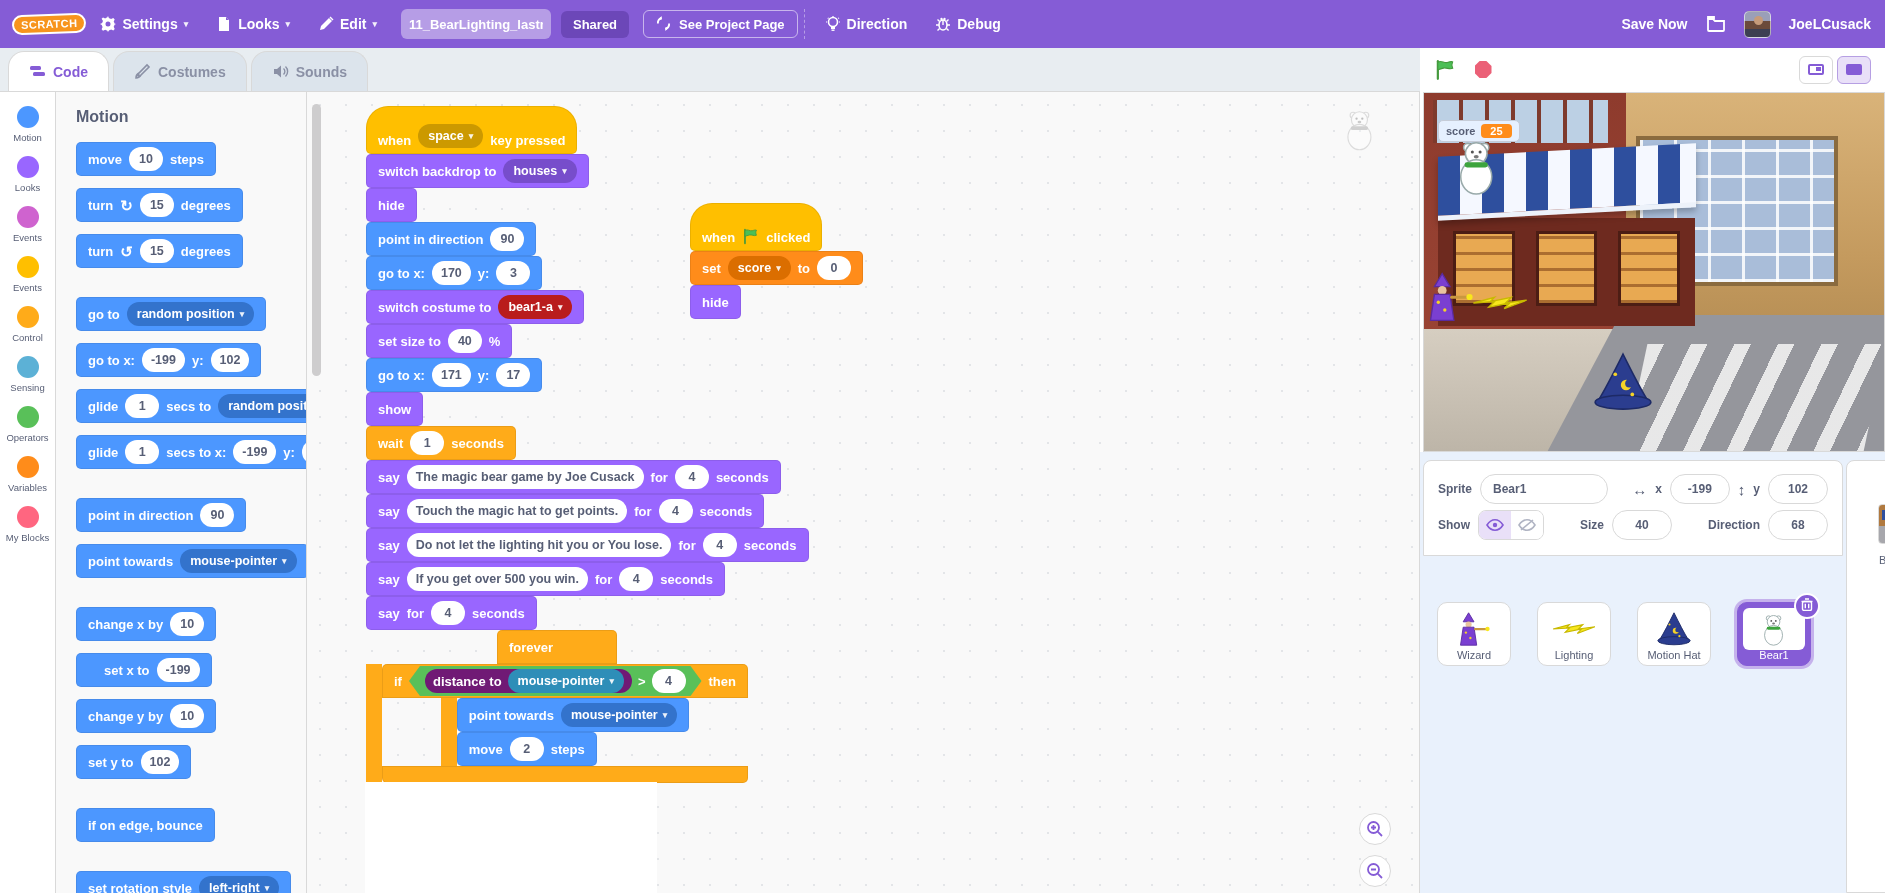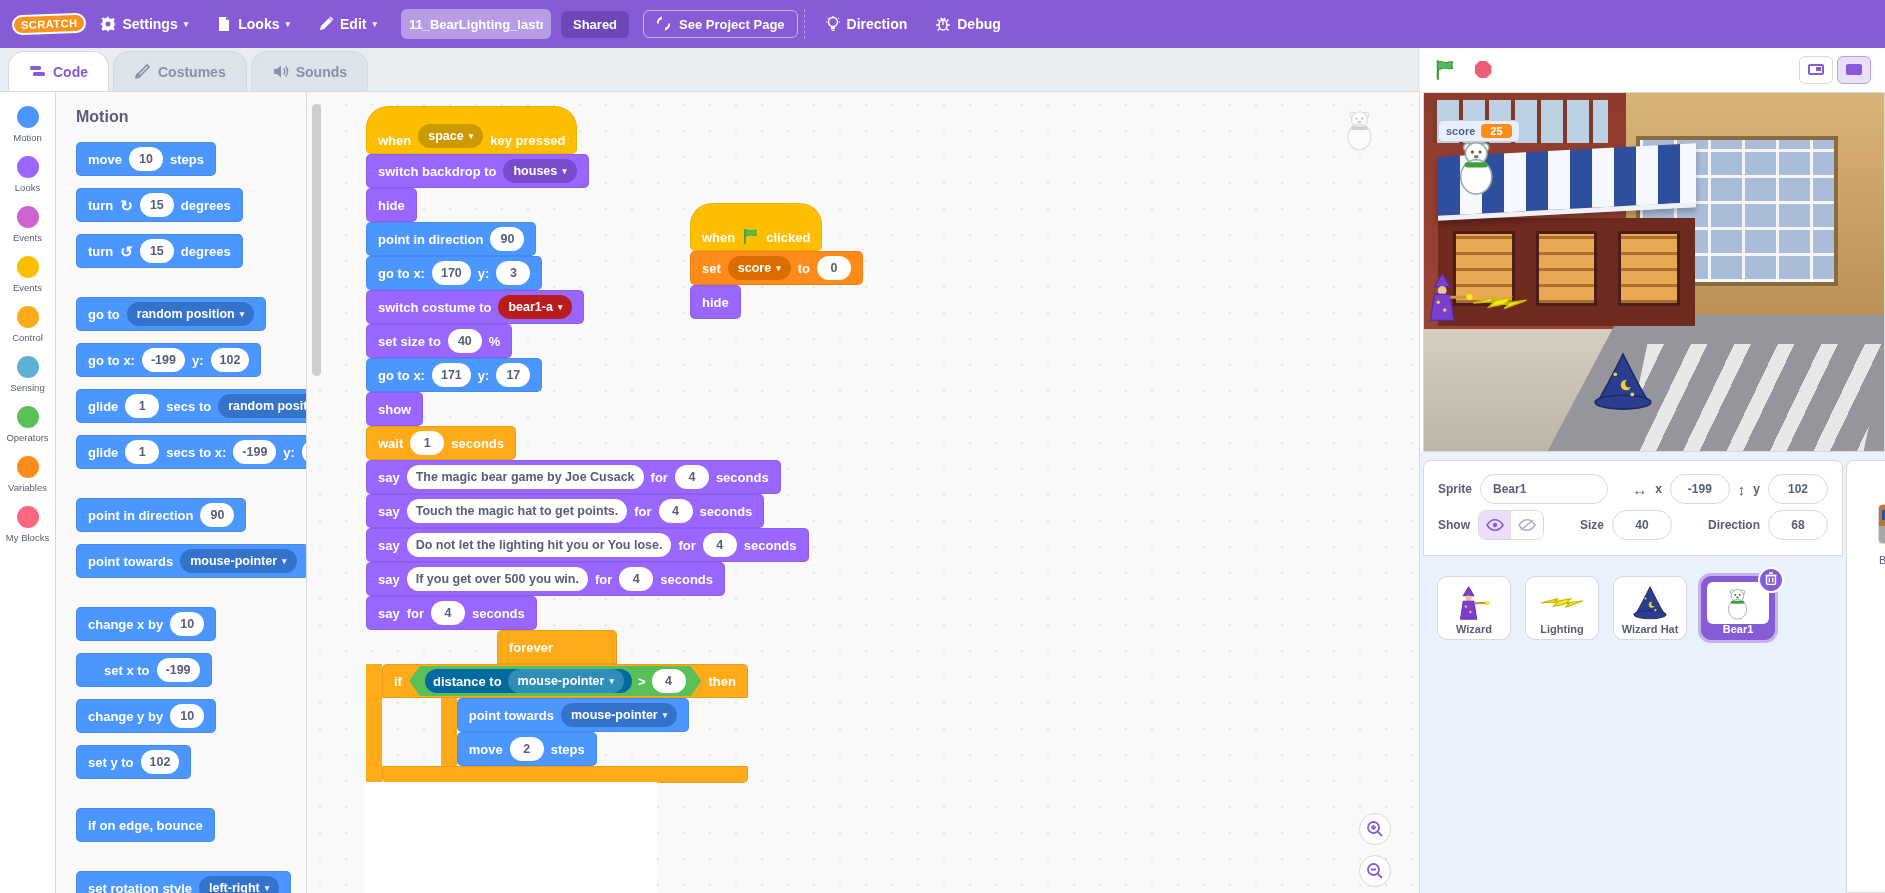--- a/index.html
+++ b/index.html
@@ -141,22 +141,22 @@
       font-size:12px; font-weight:600; color:#575E75; font-family:"Liberation Sans",sans-serif; }
   .sp-oval { width:60px; height:30px; border:1px solid #D9D9D9; border-radius:16px; display:flex;
       align-items:center; justify-content:center; font-weight:600; background:#fff; }
   .arrow-ic { font-size:15px; color:#575E75; font-weight:700; }
   .eye-group { display:flex; border:1px solid #D9D9D9; border-radius:8px; overflow:hidden; }
   .eye-cell { width:32px; height:28px; display:flex; align-items:center; justify-content:center; background:#fff; }
   .eye-cell.sel { background:#E9E0F8; }
   .sp-spacer { flex:1; }
 
   
-  #sprite-list { position:absolute; left:1423px; top:562px; width:420px; bottom:0; padding:14px; display:flex;
-      gap:14px; align-items:flex-start; z-index:2;font-weight:bold; }
+  #sprite-list { position:absolute; left:1423px; top:588px; width:420px; bottom:0; padding:14px; display:flex;
+      gap:26px; align-items:flex-start; z-index:2; }
   .sprite-card { width:74px; height:64px; background:#fff; border:1px solid #D9D9D9; border-radius:10px;
       display:flex; flex-direction:column; align-items:center; justify-content:flex-end; position:relative; padding-bottom:4px; }
   .sprite-card .art { position:absolute; top:5px; left:50%; transform:translateX(-50%); }
   .sprite-card .sname { font-size:11px; color:#575E75; }
   .sprite-card.sel { background:#855CD6; border-color:#855CD6; box-shadow:0 0 0 3px #C5B2EC; }
   .sprite-card.sel .sname { color:#fff; }
   .sprite-card.sel .artbox { background:#fff; border-radius:6px; }
   .artbox { width:62px; height:42px; display:flex; align-items:center; justify-content:center; }
   .del-badge { position:absolute; top:-10px; right:-10px; width:26px; height:26px; border-radius:50%;
       background:#855CD6; border:2px solid #fff; display:flex; align-items:center; justify-content:center; z-index:3; }
@@ -235,20 +235,31 @@
     <div class="menu-item">
       <span class="mi-icon">
           <svg viewBox="0 0 16 16" width="16" height="16">
             <ellipse cx="8" cy="9" rx="4" ry="5" fill="none" stroke="#fff" stroke-width="1.6"></ellipse>
             <path stroke="#fff" stroke-width="1.4" d="M8 4V9m-4 0H1m14 0h-3M4.6 5.5L2.5 3.5m9 2l2-2M4.6 12.5l-2.1 2m9-2l2.1 2"></path>
             <circle cx="6.5" cy="3" r="1.2" fill="#fff"></circle>
             <circle cx="9.5" cy="3" r="1.2" fill="#fff"></circle>
           </svg>
         </span>
       <span>Debug</span>
+    </div>
+    <div id="menu-right">
+      <span>Save Now</span>
+      <span class="mi-icon" style="width:20px;height:20px">
+          <svg viewBox="0 0 20 20" width="20" height="20">
+            <path fill="none" stroke="#fff" stroke-width="1.8" d="M2 5h5l2 2h9v9a1 1 0 01-1 1H3a1 1 0 01-1-1V5z"></path>
+            <path fill="none" stroke="#fff" stroke-width="1.8" d="M2 5V3h6v2"></path>
+          </svg>
+        </span>
+      <div class="avatar"></div>
+      <span>JoeLCusack</span>
     </div>
   </div>
 
   <div id="tabrow">
       <div class="tab active">
         <span class="ticon">
           <svg viewBox="0 0 17 17" width="17" height="17">
             <rect x="1" y="3" width="11" height="4" rx="1.5" fill="#855CD6"></rect>
             <rect x="4" y="9" width="12" height="4" rx="1.5" fill="#855CD6"></rect>
           </svg>
@@ -559,21 +570,21 @@
             <div class="block c-top" style="background: rgb(255, 171, 25);">
               <span>forever</span>
             </div>
             <div class="c-inner">
               <div class="c-spine" style="background: rgb(255, 171, 25);"></div>
               <div class="c-kids">
                 <div class="cwrap">
                   <div class="block c-top" style="background: rgb(255, 171, 25);">
                     <span>if</span>
                     <span class="hex" style="background: rgb(89, 192, 89);">
-                      <span class="spill" style="background: #0369a1;">
+                      <span class="spill" style="background: #701a75;">
                         <span>distance to</span>
                         <span class="dd" style="background: rgb(46, 142, 184);">
                           <span>mouse-pointer</span>
                           <span class="caret" style="font-size: 9px;">▾</span>
                         </span>
                       </span>
                       <span>&gt;</span>
                       <span class="num">4</span>
                     </span>
                     <span>then</span>
@@ -762,21 +773,21 @@
         <div class="art artbox">
           <svg width="36" height="36" viewBox="0 0 40 40">
             <path d="M20 2C14 14 9 24 4 32h32C31 24 26 14 20 2z" fill="#2B3D8F" stroke="#1d2a66"></path>
             <ellipse cx="20" cy="33" rx="18" ry="4.5" fill="#2B3D8F" stroke="#1d2a66"></ellipse>
             <circle cx="22" cy="22" r="3.4" fill="#F5D327"></circle>
             <circle cx="24" cy="21" r="2.6" fill="#2B3D8F"></circle>
             <circle cx="15" cy="15" r="1.2" fill="#F5D327"></circle>
             <circle cx="26" cy="28" r="1.2" fill="#F5D327"></circle>
           </svg>
         </div>
-        <div class="sname">Wizard Hat</div>
+        <div class="sname">Motion Hat</div>
       </div>
       <div class="sprite-card sel">
         <span class="del-badge">
           <span><svg width="12" height="13" viewBox="0 0 12 13">
               <rect x="1.5" y="3.5" width="9" height="9" rx="1.5" fill="none" stroke="#fff" stroke-width="1.4"></rect>
               <path d="M0.5 3.5h11M4 1h4M4.3 5.8v4.4M7.7 5.8v4.4" stroke="#fff" stroke-width="1.4"></path>
             </svg></span>
         </span>
         <div class="art artbox">
           <svg width="36" height="36" viewBox="0 0 40 40">

